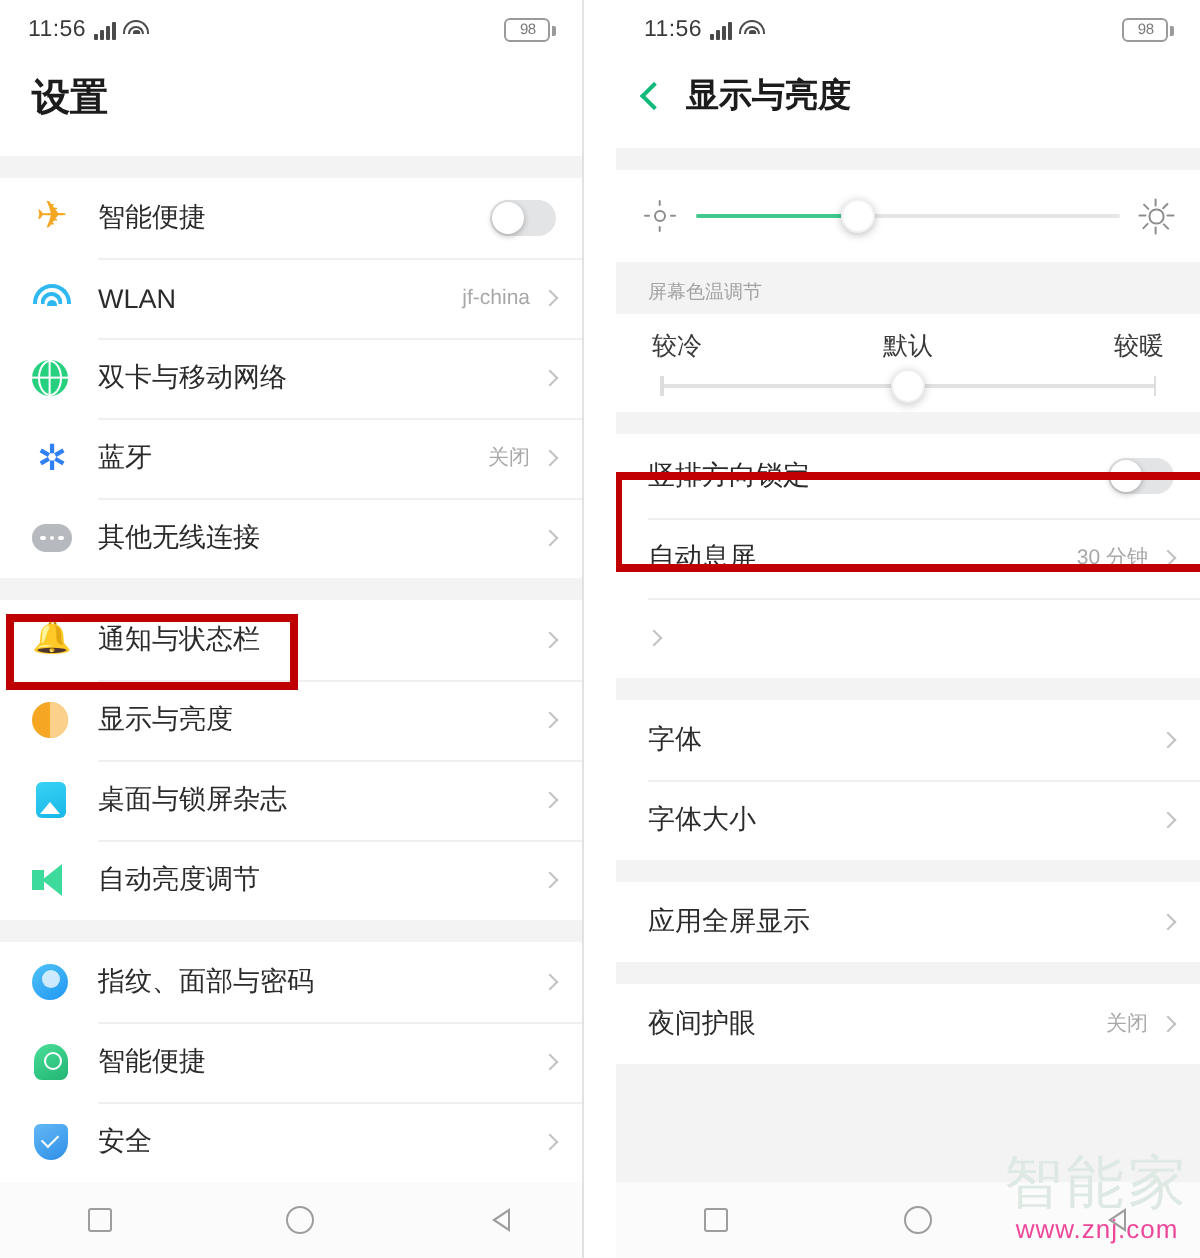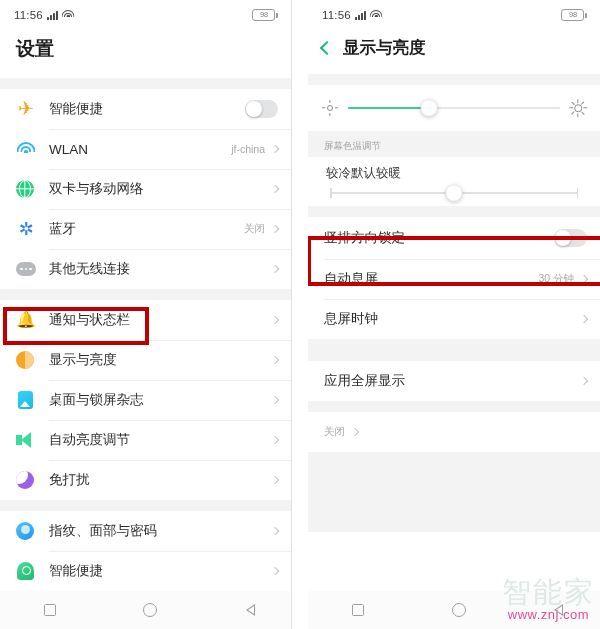--- a/index.html
+++ b/index.html
@@ -131,21 +131,21 @@
   .sun .ray { position: absolute; left: 50%; top: 50%; background: #8d8d8d; border-radius: 1px; }
   .track { flex: 1; height: 2.5px; background: #e6e6e6; border-radius: 2px; position: relative; }
   .track .fill { position: absolute; left: 0; top: 0; height: 100%; background: #3fc98a; border-radius: 2px; }
   .track .knob {
     position: absolute; top: 50%; width: 17px; height: 17px; border-radius: 50%; background: #fff;
     transform: translate(-50%, -50%); box-shadow: 0 1px 4px rgba(0,0,0,.25); border: 1px solid #f0f0f0;
   }
 
   .ct-head { font-size: 9.5px; color: #a3a3a3; padding: 9px 0 4px 16px; background: #f3f3f3; }
   .ct-block { background: #fff; padding: 8px 18px 12px; }
-  .ct-labels { display: flex; font-size: 12.5px; color: #3a3a3a; padding-bottom: 10px; }
+  .ct-labels { display: flex; justify-content: space-between; font-size: 12.5px; color: #3a3a3a; padding-bottom: 10px; }
   .ct-track { height: 2px; background: #e1e1e1; position: relative; margin: 0 4px; }
   .ct-track .tick { position: absolute; top: -4px; width: 1.5px; height: 10px; background: #ddd; }
   .ct-track .tick.l { left: 0; }
   .ct-track .tick.r { right: 0; }
   .ct-track .knob { position: absolute; left: 50%; top: 50%; width: 17px; height: 17px; border-radius: 50%;
     background: #fff; transform: translate(-50%,-50%); box-shadow: 0 1px 4px rgba(0,0,0,.22); border: 1px solid #eee; }
 
   
   .hl-left {
     position: absolute; left: 3px; top: 307px; width: 146px; height: 38px;
@@ -289,27 +289,20 @@
             <span class="ic-wall"></span>
           </span>
         <span class="row-label">桌面与锁屏杂志</span>
         <span class="chev"></span>
       </div>
       <div class="row sep-inset">
         <span class="icon-wrap">
             <span class="ic-sound"></span>
           </span>
         <span class="row-label">自动亮度调节</span>
-        <span class="chev"></span>
-      </div>
-      <div class="row sep-inset">
-        <span class="icon-wrap">
-            <span class="ic-moon"></span>
-          </span>
-        <span class="row-label">免打扰</span>
         <span class="chev"></span>
       </div>
     </div>
 
     <div class="gap"></div>
 
     <div class="group">
       <div class="row sep-inset">
         <span class="icon-wrap">
             <span class="ic-finger"></span>
@@ -423,41 +416,51 @@
         <span class="toggle off">
             <span class="knob"></span>
           </span>
       </div>
       <div class="row" style="padding-left:16px">
         <span class="row-label">自动息屏</span>
         <span class="row-value">30 分钟</span>
         <span class="chev"></span>
       </div>
       <div class="row" style="padding-left:16px">
-        <span class="row-label">息屏时钟</span>
-        <span class="chev"></span>
-      </div>
-    </div>
-
-    <div class="gap"></div>
-
+        <span class="chev"></span>
+      </div>
+    </div>
+
+    <div class="gap"></div>
+
+    <div class="group">
+      <div class="row" style="padding-left:16px">
+        <span class="row-label">字体</span>
+        <span class="chev"></span>
+      </div>
+      <div class="row" style="padding-left:16px">
+        <span class="row-label">字体大小</span>
+        <span class="chev"></span>
+      </div>
+    </div>
 
     <div class="gap"></div>
 
     <div class="group">
       <div class="row" style="padding-left:16px">
         <span class="row-label">应用全屏显示</span>
         <span class="chev"></span>
       </div>
     </div>
 
     <div class="gap"></div>
 
     <div class="group">
       <div class="row" style="padding-left:16px">
+        <span class="row-label">夜间护眼</span>
         <span class="row-value">关闭</span>
         <span class="chev"></span>
       </div>
     </div>
 
     <div class="filler" style="height:80px"></div>
 
     <div class="hl-right"></div>
 
     <div class="watermark">

